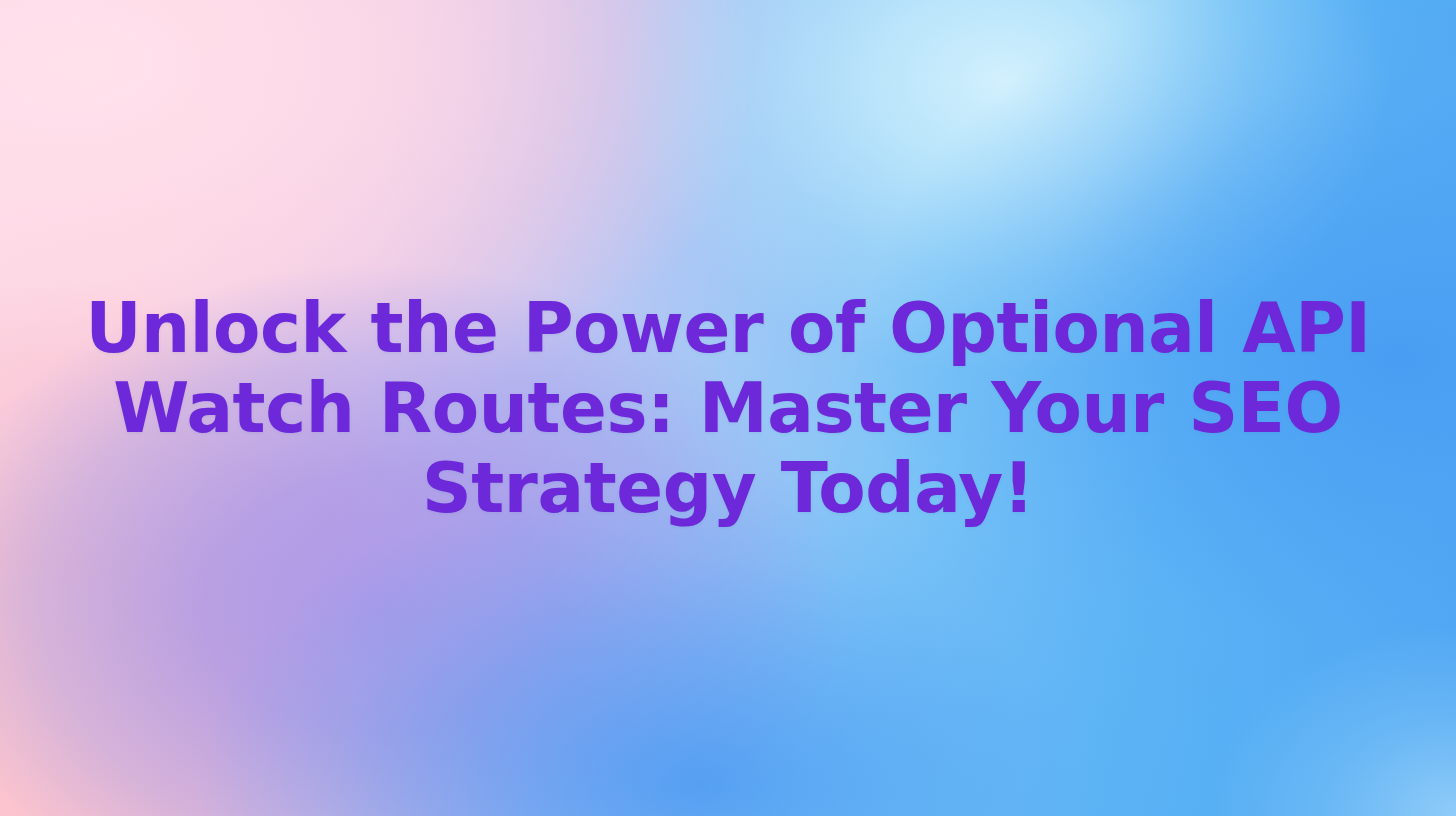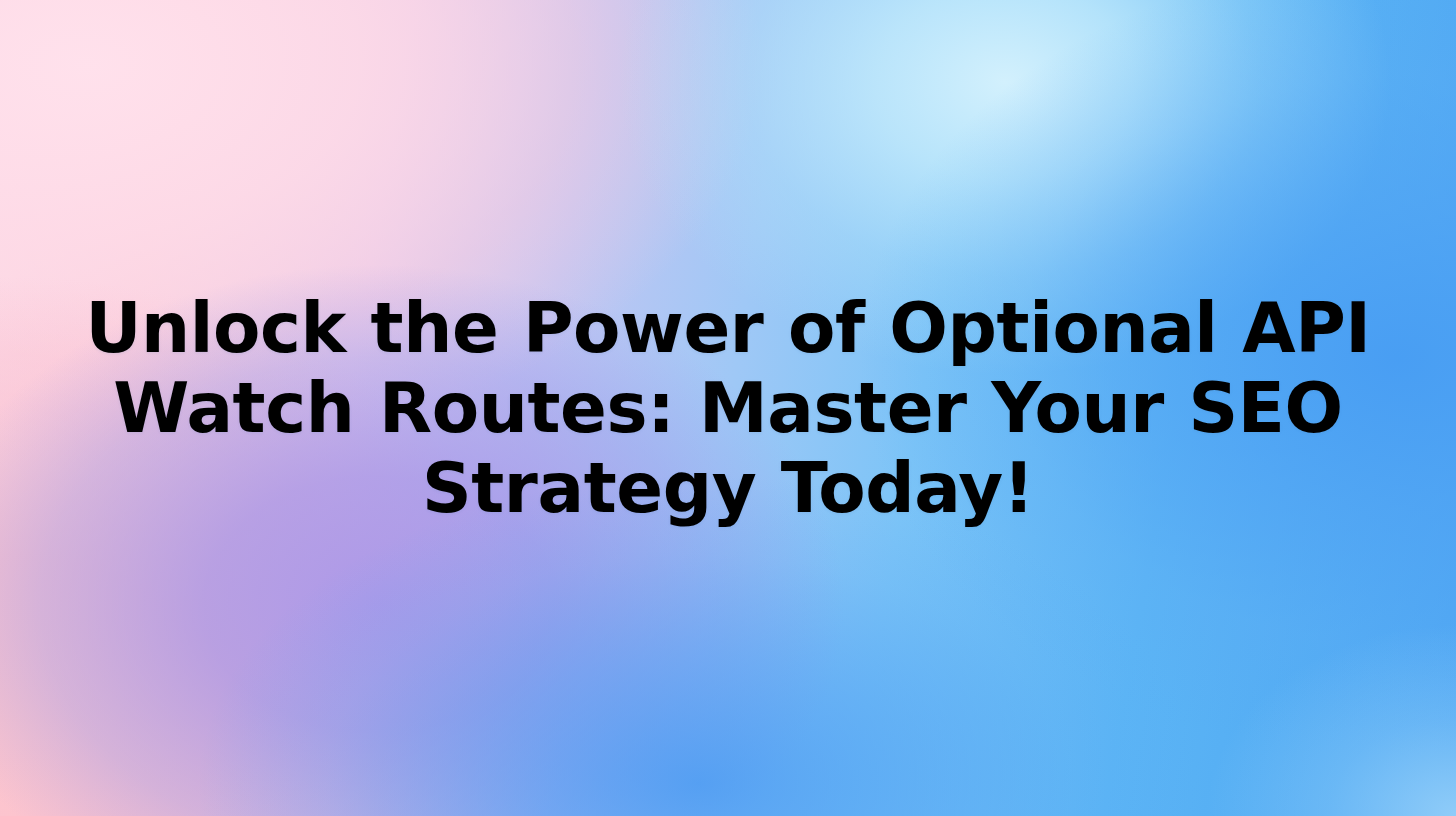--- a/index.html
+++ b/index.html
@@ -117,21 +117,21 @@
     align-items: center;
     justify-content: center;
     padding: 0 24px;
     box-sizing: border-box;
   }
 
   #headline {
     margin: 0;
     width: 1400px;
     text-align: center;
-    color: #000000;
+    color: #6d28d9;
     font-family: "DejaVu Sans", "Liberation Sans", sans-serif;
     font-weight: 700;
     font-size: 69px;
     line-height: 80px;
     letter-spacing: -0.4px;
     word-spacing: 1px;
     text-rendering: optimizeLegibility;
     text-shadow: 0 1px 3px rgba(70,120,175,0.14);
     white-space: normal;
   }

